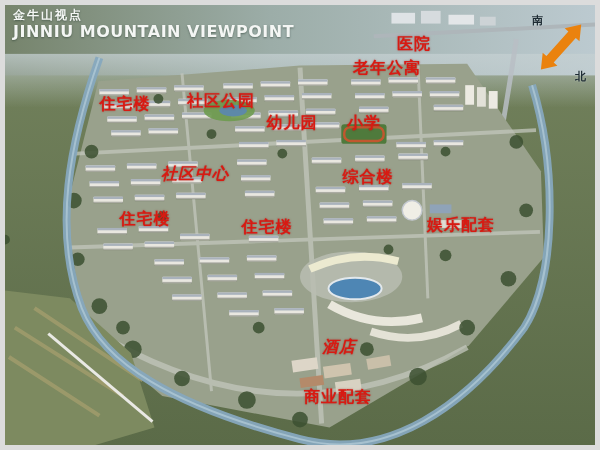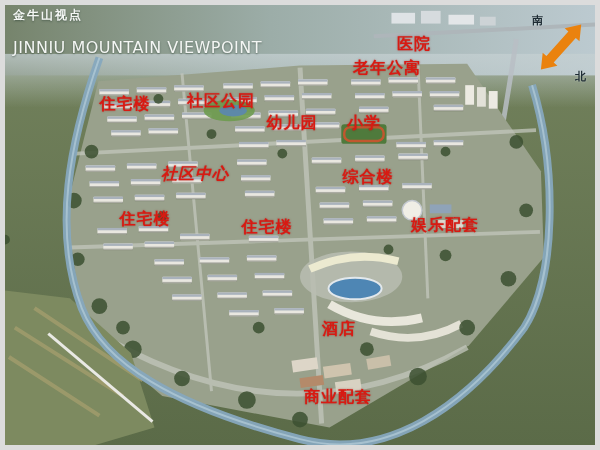--- a/index.html
+++ b/index.html
@@ -6,21 +6,21 @@
   .stage{
     position:relative;width:600px;height:450px;overflow:hidden;
     font-family:"DejaVu Sans",sans-serif;
     background:#8a957e;
     box-sizing:border-box;border:5px solid #dcdcdc;
   }
   .scene{position:absolute;left:0;top:0;width:100%;height:100%;display:block;}
   .title-block{position:absolute;left:8px;top:4px;color:#f4f6f4;line-height:1.15;
     text-shadow:0 1px 2px rgba(40,60,50,.55);}
   .title-zh{font-size:12px;font-weight:bold;letter-spacing:2px;}
-  .title-en{font-size:16px;font-weight:normal;letter-spacing:.5px;margin-top:16px;}
+  .title-en{font-size:16px;font-weight:bold;letter-spacing:.5px;}
   .map-label{
     position:absolute;transform:translate(-50%,-50%);
     color:#d81a12;font-weight:bold;font-size:16px;white-space:nowrap;
     letter-spacing:1px;text-shadow:0 0 2px rgba(150,10,5,.55);
   }
   .compass-label{
     position:absolute;color:#1d2b33;font-size:11px;font-weight:bold;
     text-shadow:0 0 2px rgba(230,235,235,.5);
   }
   .compass-south{left:527px;top:8px;}
@@ -253,18 +253,18 @@
       <span class="map-label" style="left: 409px; top: 39px;">医院</span>
       <span class="map-label" style="left: 382px; top: 63px;">老年公寓</span>
       <span class="map-label" style="left: 120px; top: 99px;">住宅楼</span>
       <span class="map-label" style="left: 216px; top: 96px;">社区公园</span>
       <span class="map-label" style="left: 287px; top: 118px; text-align: center;">幼儿园</span>
       <span class="map-label" style="left: 359px; top: 118px;">小学</span>
       <span class="map-label" style="left: 190px; top: 169px; font-style: italic;">社区中心</span>
       <span class="map-label" style="left: 363px; top: 172px; text-align: right;">综合楼</span>
       <span class="map-label" style="left: 140px; top: 214px;">住宅楼</span>
       <span class="map-label" style="left: 262px; top: 222px;">住宅楼</span>
-      <span class="map-label" style="left: 440px; top: 220px;">娱乐配套</span>
-      <span class="map-label" style="left: 334px; top: 324px;">酒店</span>
+      <span class="map-label" style="left: 456px; top: 220px;">娱乐配套</span>
+      <span class="map-label" style="left: 334px; top: 342px; font-style: italic;">酒店</span>
       <span class="map-label" style="left: 333px; top: 392px;">商业配套</span>
     </div>
 
 </div>
 
 </body></html>

